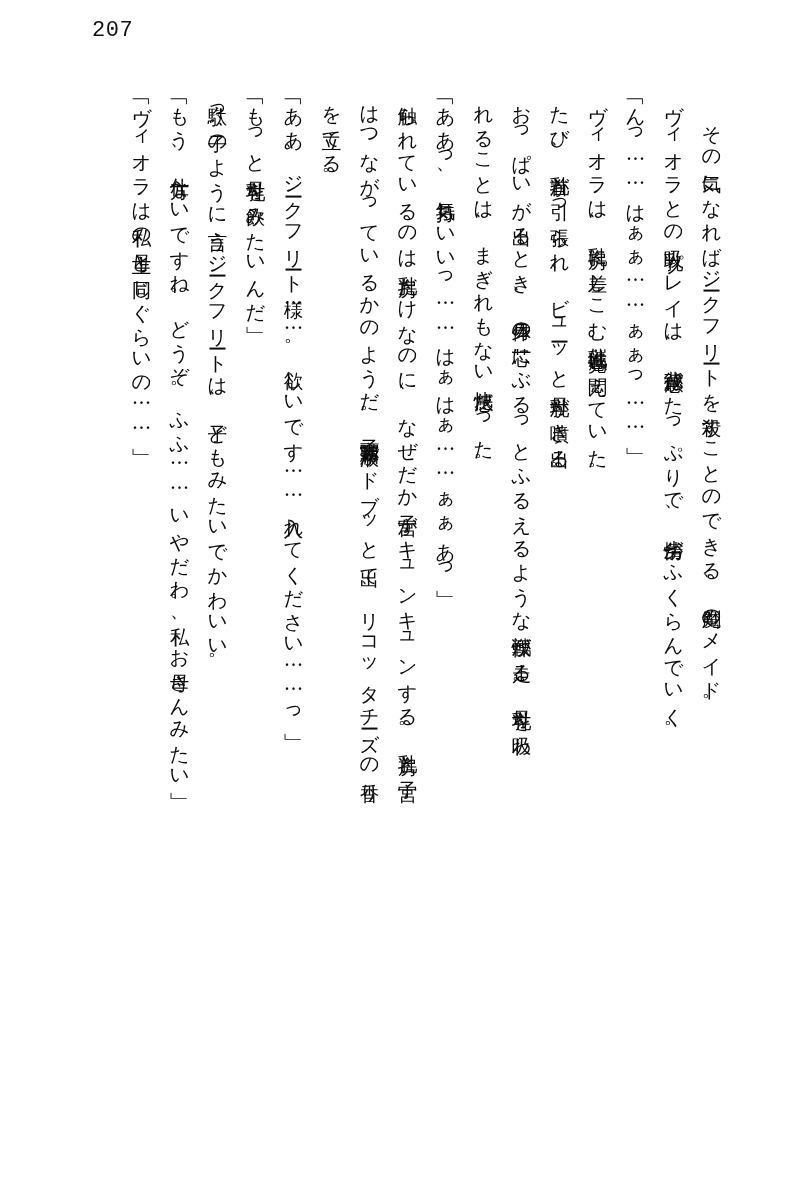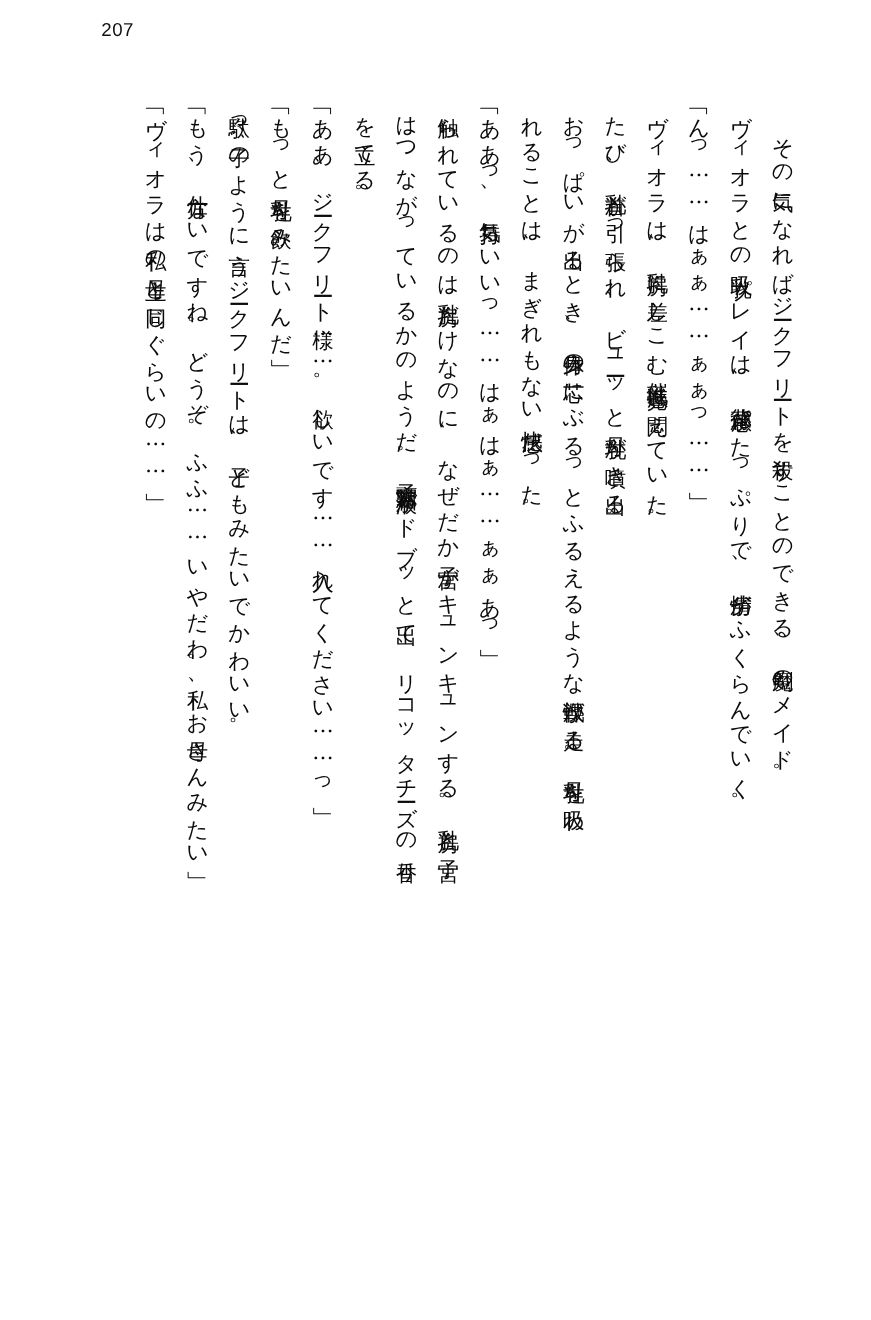--- a/index.html
+++ b/index.html
@@ -20,23 +20,23 @@
     left: 0;
     top: 0;
     width: 792px;
     height: 1200px;
     background: #ffffff;
   }
   .page-number {
     position: absolute;
     left: 92px;
     top: 18px;
-    font-size: 17px;
+    font-size: 22px;
     letter-spacing: 0.5px;
-    font-family: Liberation Sans, sans-serif;
+    font-family: Liberation Mono, monospace;
     color: #111111;
   }
   .text-body {
     position: absolute;
     right: 62px;
     top: 92px;
     width: 660px;
     height: 1010px;
     writing-mode: vertical-rl;
     text-orientation: upright;

